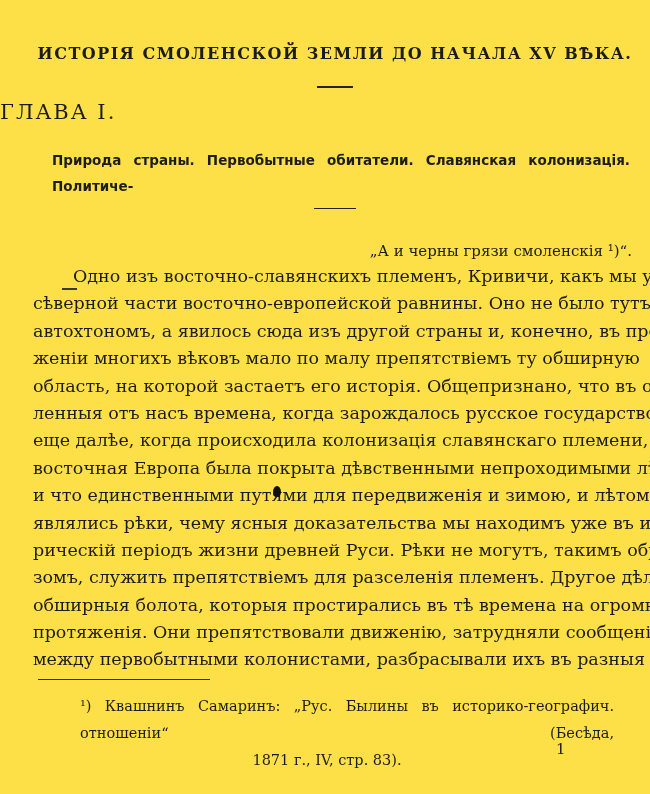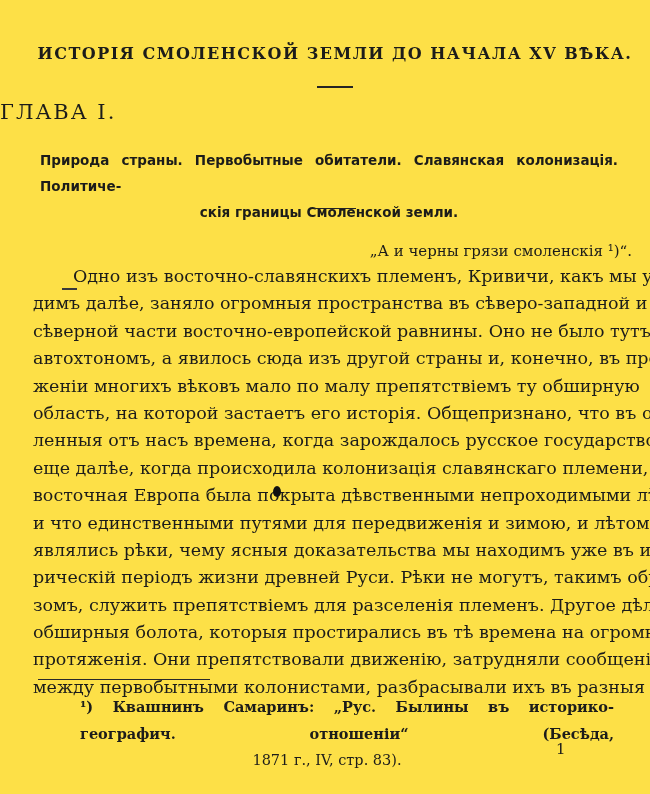--- a/index.html
+++ b/index.html
@@ -33,21 +33,21 @@
   .rule-subtitle { top: 208px; width: 42px; border-top-width: 1.5px; }
   .chapter-heading {
     position: absolute;
     top: 100px; left: 0; right: 0;
     text-align: left;
     font-size: 21px;
     letter-spacing: 2px;
   }
   .subtitle {
     position: absolute;
-    top: 147px; left: 40px;
+    top: 147px; left: 52px;
     width: 578px;
     font-family: "DejaVu Sans", sans-serif;
     font-weight: bold;
     font-size: 13.5px;
     line-height: 26px;
   }
   .subtitle-line1 { text-align: justify; text-align-last: justify; }
   .subtitle-line2 { text-align: center; }
   .epigraph {
     position: absolute;
@@ -76,21 +76,21 @@
     width: 172px;
     border-top: 1.5px solid #2a2a2a;
   }
   .footnote {
     position: absolute;
     top: 693px; left: 40px;
     width: 574px;
     font-size: 14.5px;
     line-height: 27px;
   }
-  .footnote-line1 { padding-left: 40px; text-align: justify; text-align-last: justify; font-weight: bold; }
+  .footnote-line1 { padding-left: 40px; text-align: justify; text-align-last: justify; }
   .footnote-line2 { text-align: center; }
   .page-number {
     position: absolute;
     top: 740px; left: 556px;
     font-size: 15px;
   }
   .ink-blot {
     position: absolute;
     top: 486px; left: 273px;
     width: 8px; height: 11px;
@@ -110,30 +110,28 @@
 <div class="page">
 
   <div class="book-title">ИСТОРІЯ СМОЛЕНСКОЙ ЗЕМЛИ ДО НАЧАЛА XV ВѢКА.</div>
 
   <div class="rule-center rule-title"></div>
 
   <div class="chapter-heading">ГЛАВА I.</div>
 
   <div class="subtitle">
     <div class="subtitle-line1">Природа страны. Первобытные обитатели. Славянская колонизація. Политиче-</div>
-    <div class="subtitle-line2">скія границы Смоленской земли.</div>
   </div>
 
   <div class="rule-center rule-subtitle"></div>
 
   <div class="epigraph">„А и черны грязи смоленскія ¹)“.</div>
 
   <div class="body-text">
     <div class="body-line first">Одно изъ восточно-славянскихъ племенъ, Кривичи, какъ мы уви-</div>
-    <div class="body-line">димъ далѣе, заняло огромныя пространства въ сѣверо-западной и</div>
     <div class="body-line">сѣверной части восточно-европейской равнины. Оно не было тутъ</div>
     <div class="body-line">автохтономъ, а явилось сюда изъ другой страны и, конечно, въ продол-</div>
     <div class="body-line">женіи многихъ вѣковъ мало по малу препятствіемъ ту обширную</div>
     <div class="body-line">область, на которой застаетъ его исторія. Общепризнано, что въ отда-</div>
     <div class="body-line">ленныя отъ насъ времена, когда зарождалось русское государство, и</div>
     <div class="body-line">еще далѣе, когда происходила колонизація славянскаго племени, вся</div>
     <div class="body-line">восточная Европа была покрыта дѣвственными непроходимыми лѣсами,</div>
     <div class="body-line">и что единственными путями для передвиженія и зимою, и лѣтомъ</div>
     <div class="body-line">являлись рѣки, чему ясныя доказательства мы находимъ уже въ исто-</div>
     <div class="body-line">рическій періодъ жизни древней Руси. Рѣки не могутъ, такимъ обра-</div>

